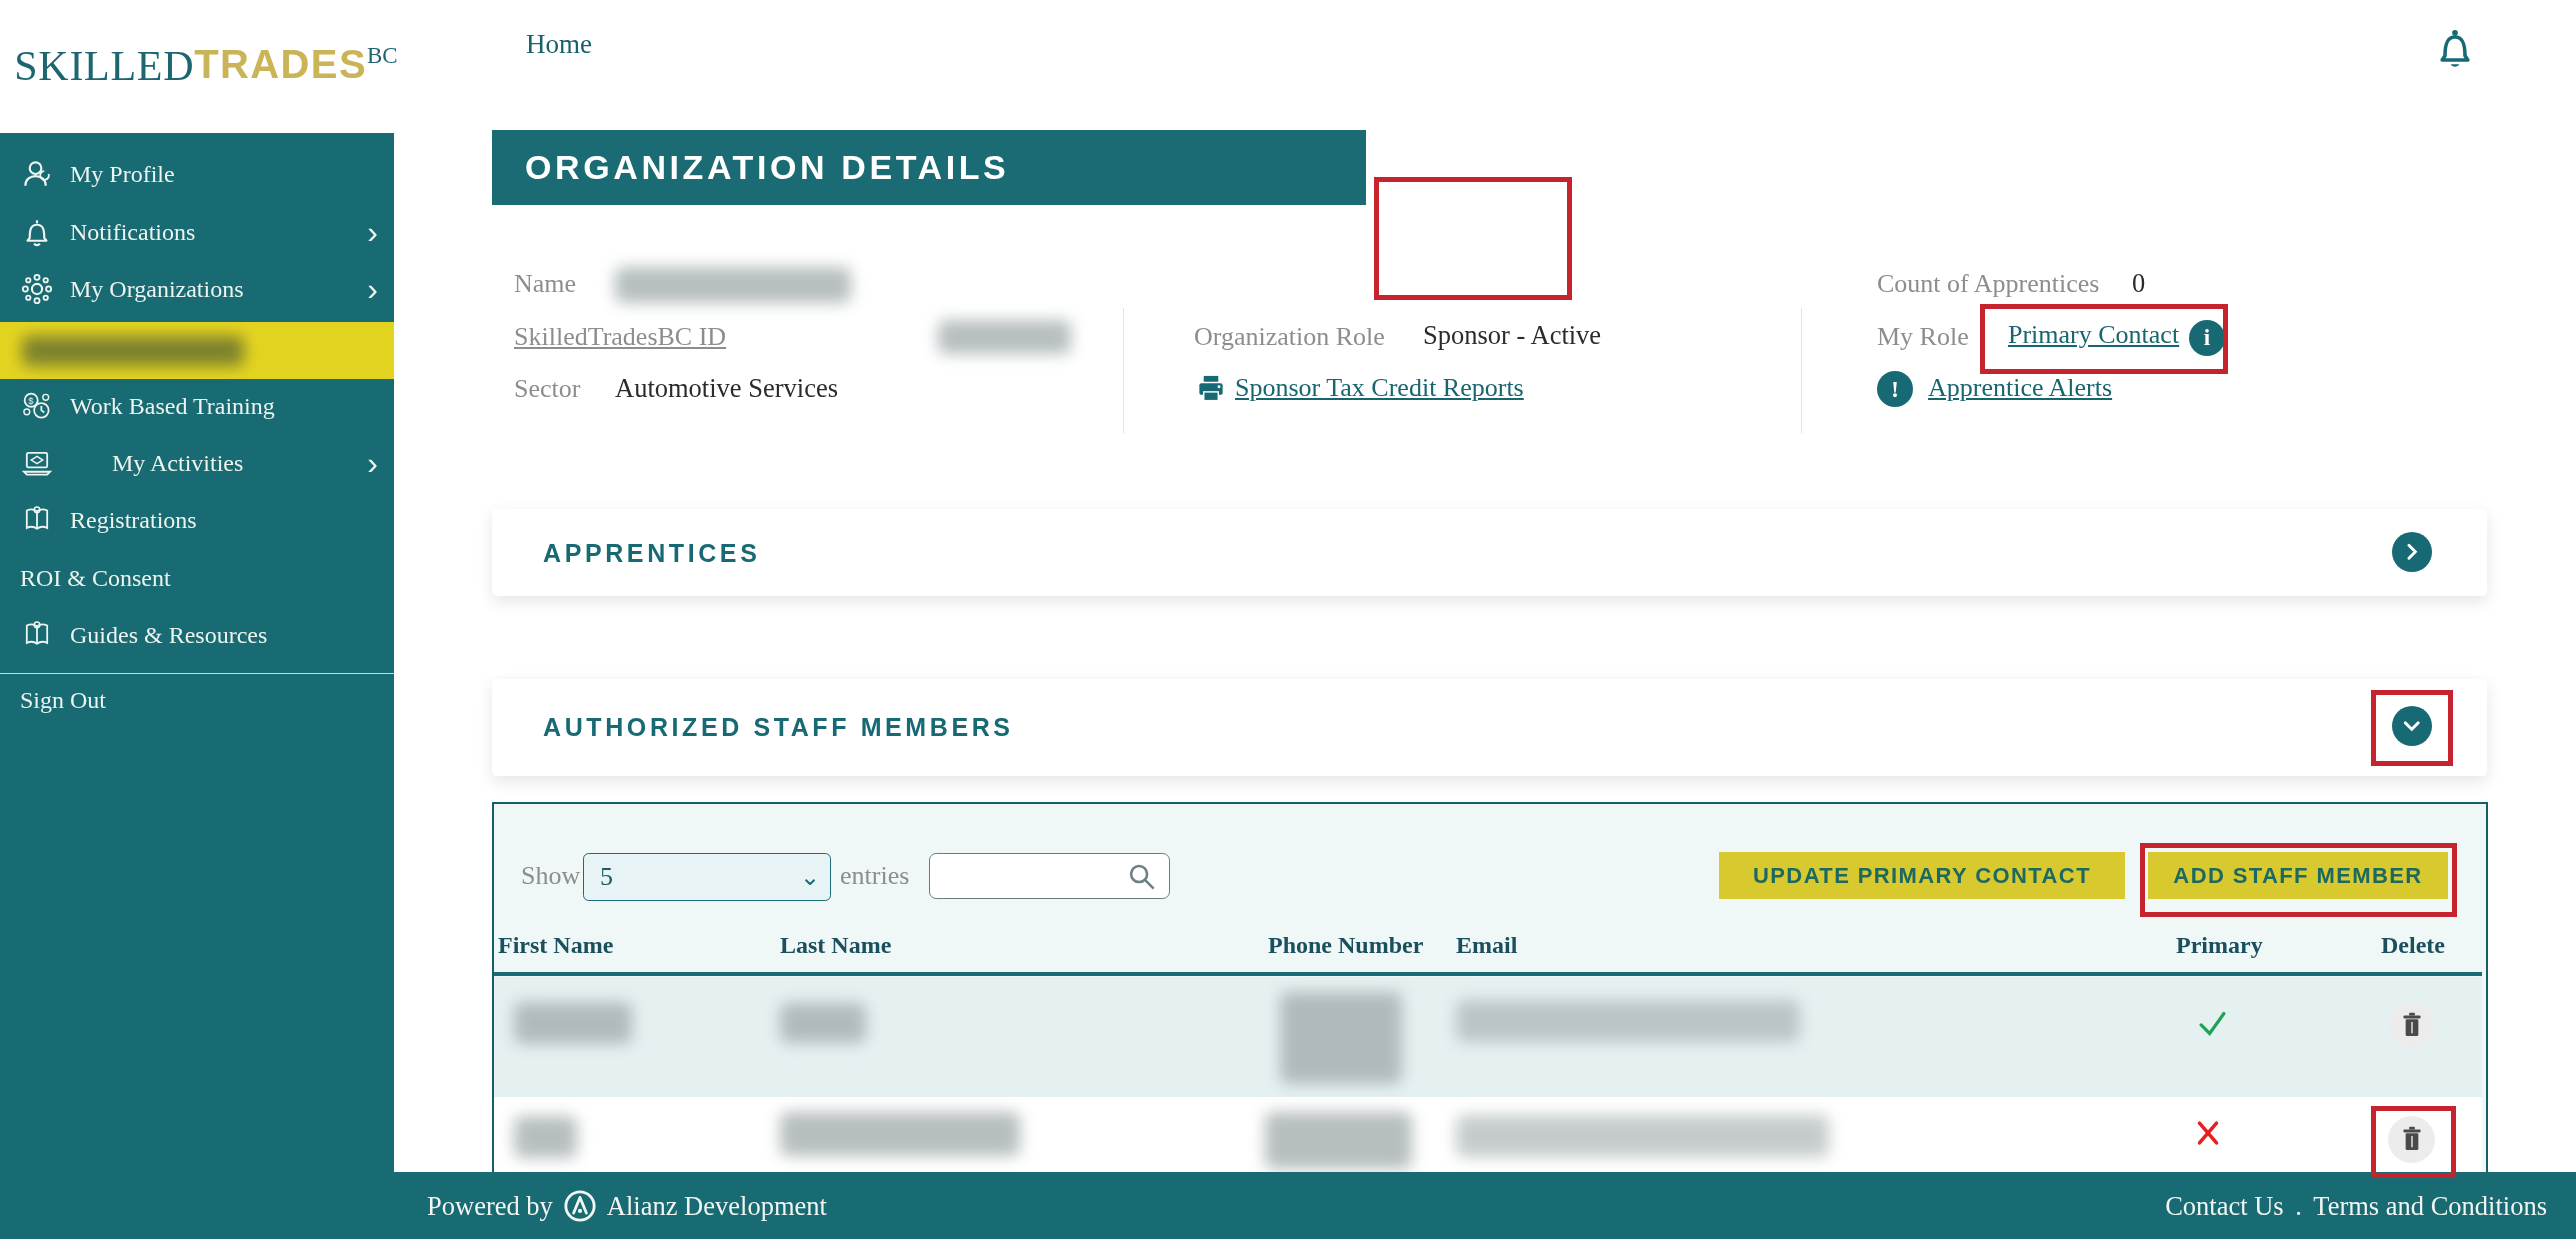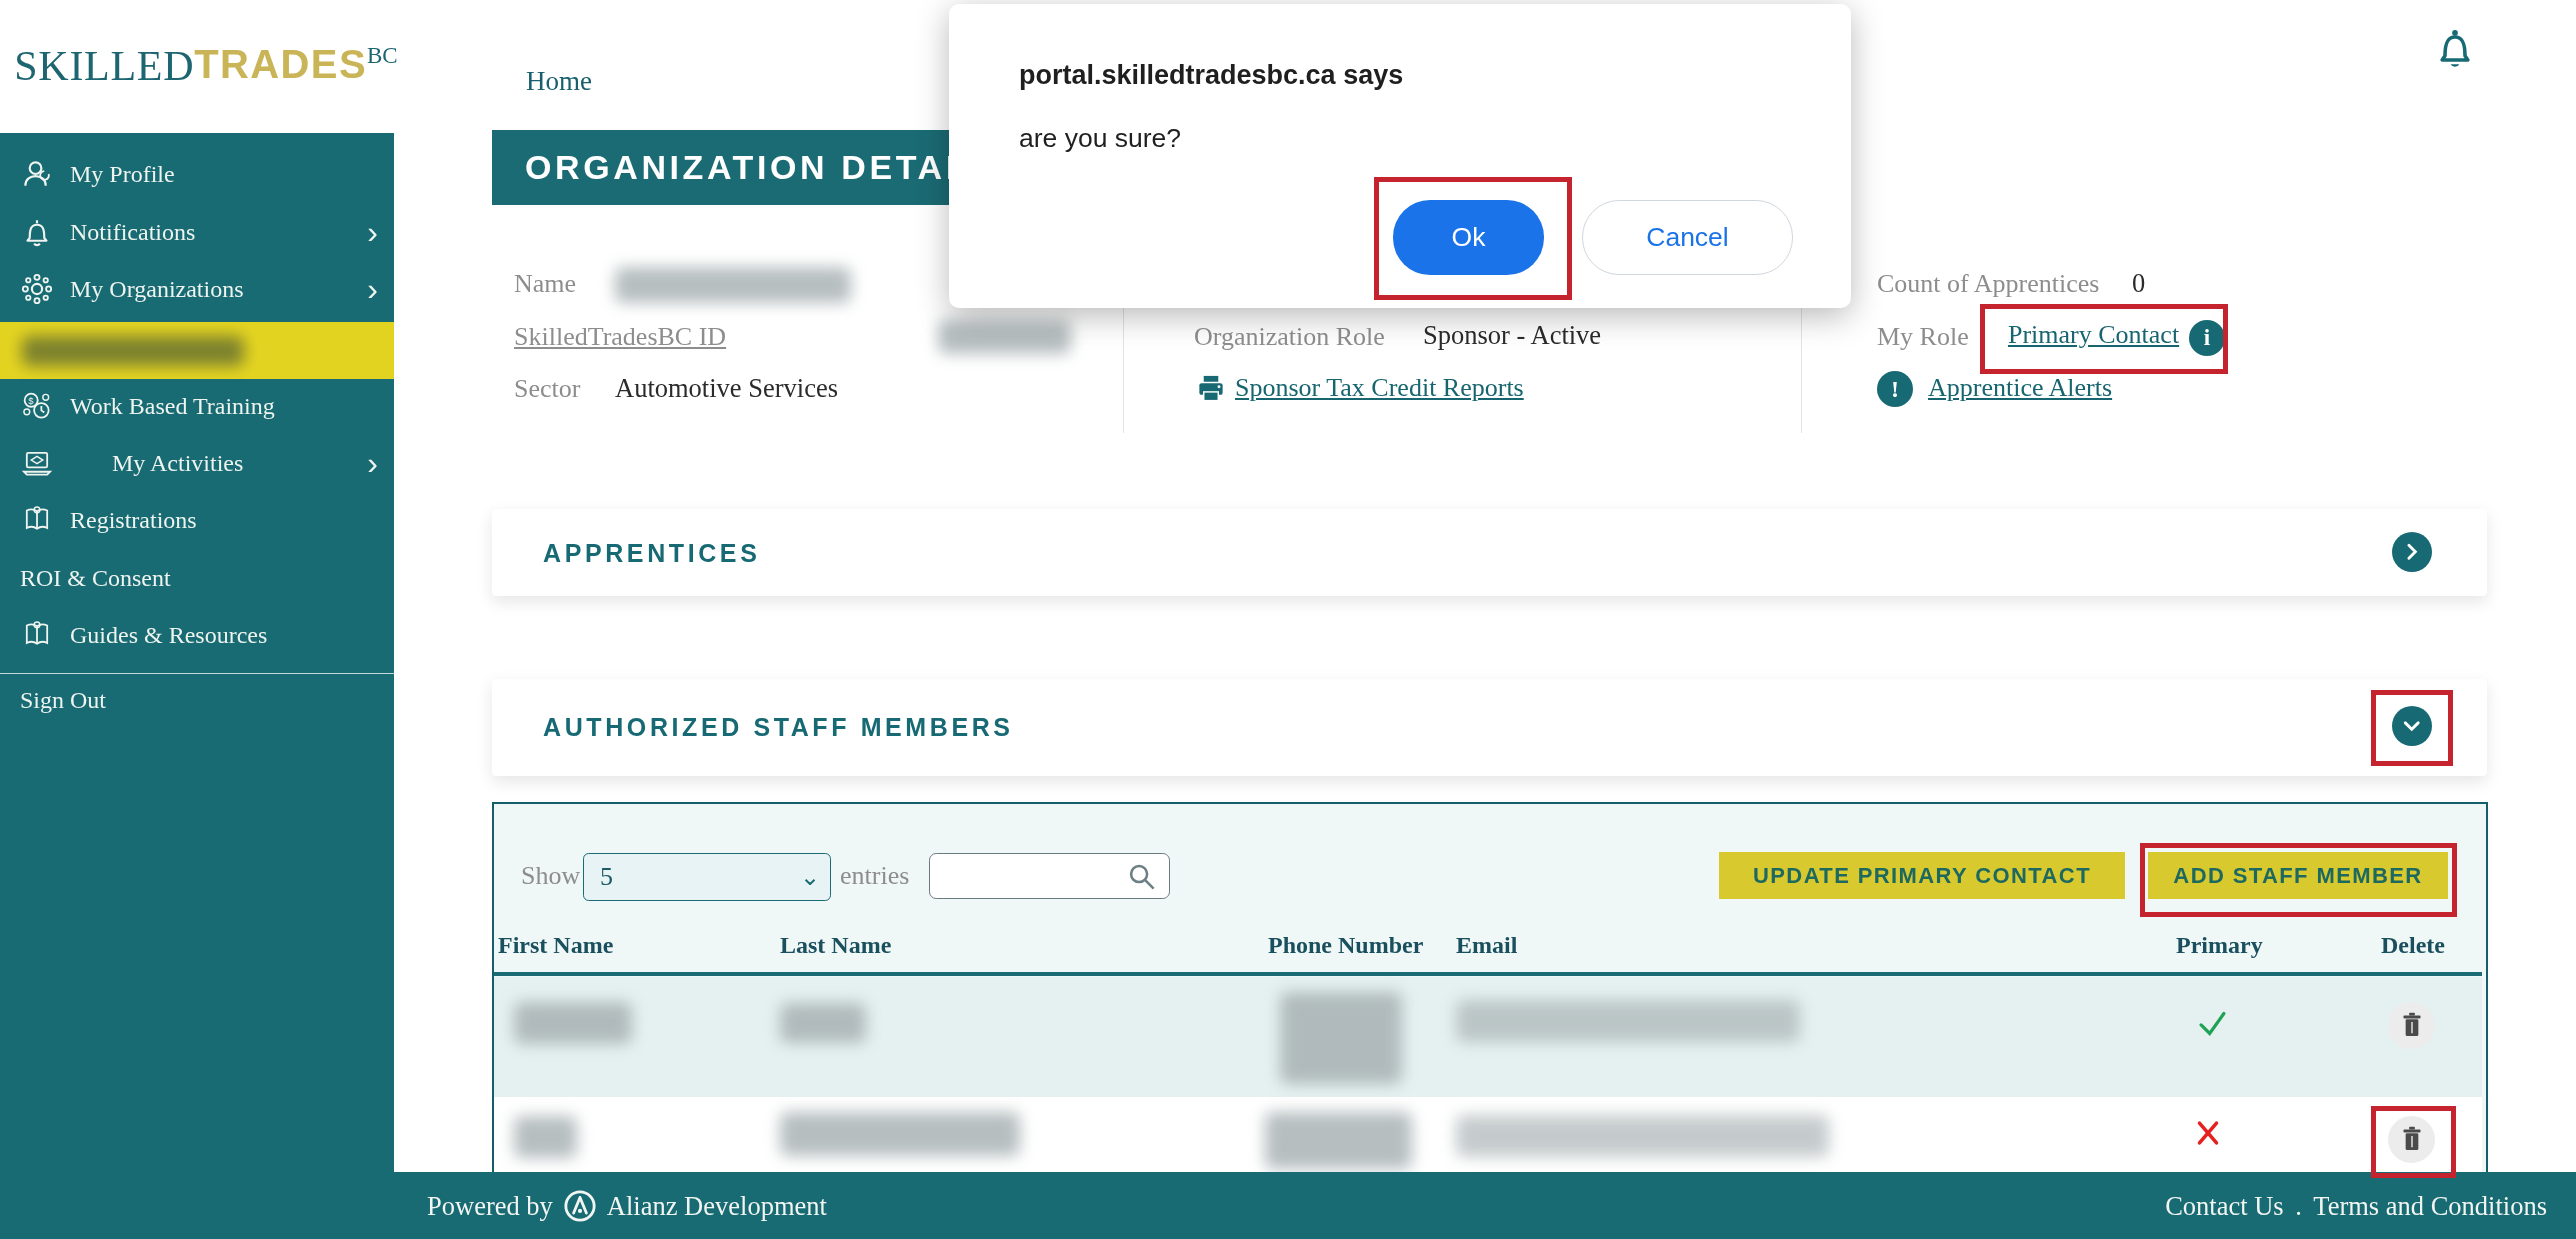--- a/index.html
+++ b/index.html
@@ -14,21 +14,21 @@
   .side-item .ic.empty{visibility:hidden;}
   .side-item .chev{position:absolute;right:16px;font-size:32px;color:#eef4ef;line-height:1;
                    font-family:"Liberation Sans",sans-serif;}
   .side-hl{position:absolute;left:0;width:394px;height:57px;background:#e3d321;}
   .side-div{position:absolute;left:0;width:394px;height:1.4px;background:rgba(255,255,255,.75);}
   
   .logo{position:absolute;left:14.3px;top:42px;display:flex;align-items:flex-start;white-space:nowrap;}
   .logo .p1{color:#1d6570;font-size:42px;letter-spacing:0.7px;}
   .logo .p2{color:#c9b457;font-family:"Liberation Sans",sans-serif;font-weight:bold;font-size:40px;letter-spacing:1.4px;}
   .logo .p3{color:#1d6570;font-size:23px;margin-top:1.4px;}
-  .home-link{position:absolute;left:526px;top:29px;font-size:27px;color:#17606c;cursor:pointer;margin-top:37px;}
+  .home-link{position:absolute;left:526px;top:29px;font-size:27px;color:#17606c;cursor:pointer;}
   
   .page-bar{position:absolute;left:492px;top:130px;width:874px;height:75px;background:#1b6b74;
             display:flex;align-items:center;z-index:5;}
   .page-bar span{margin-left:33px;color:#ffffff;font-family:"Liberation Sans",sans-serif;font-weight:bold;
                  font-size:34px;letter-spacing:3.6px;white-space:nowrap;}
   
   .lbl{color:#8d8d8d;font-size:26px;white-space:nowrap;}
   .val{color:#2b2b2b;font-size:26.5px;white-space:nowrap;}
   .tlink{color:#17656e;font-size:26px;text-decoration:underline;cursor:pointer;white-space:nowrap;}
   .vdiv{position:absolute;width:1.4px;background:#e3e3e3;}
@@ -328,26 +328,20 @@
       </span>
       <span>Alianz Development</span>
     </div>
     <div class="right">
       <span class="flink">Contact Us</span>
       <span style="margin:0 11.5px;">.</span>
       <span class="flink">Terms and Conditions</span>
     </div>
   </footer>
 
-  <div class="dialog">
-    <div class="title">portal.skilledtradesbc.ca says</div>
-    <div class="msg">are you sure?</div>
-    <button class="btn-ok">Ok</button>
-    <button class="btn-cancel">Cancel</button>
-  </div>
 
   <div class="anno" style="left:1374px;top:177px;width:188px;height:113px;"></div>
   <div class="anno" style="left:1980px;top:304px;width:238px;height:60px;"></div>
   <div class="anno" style="left:2371px;top:690px;width:72px;height:66px;"></div>
   <div class="anno" style="left:2140px;top:843px;width:307px;height:64px;"></div>
   <div class="anno" style="left:2371px;top:1106px;width:75px;height:62px;"></div>
 
 </div>
 
 

